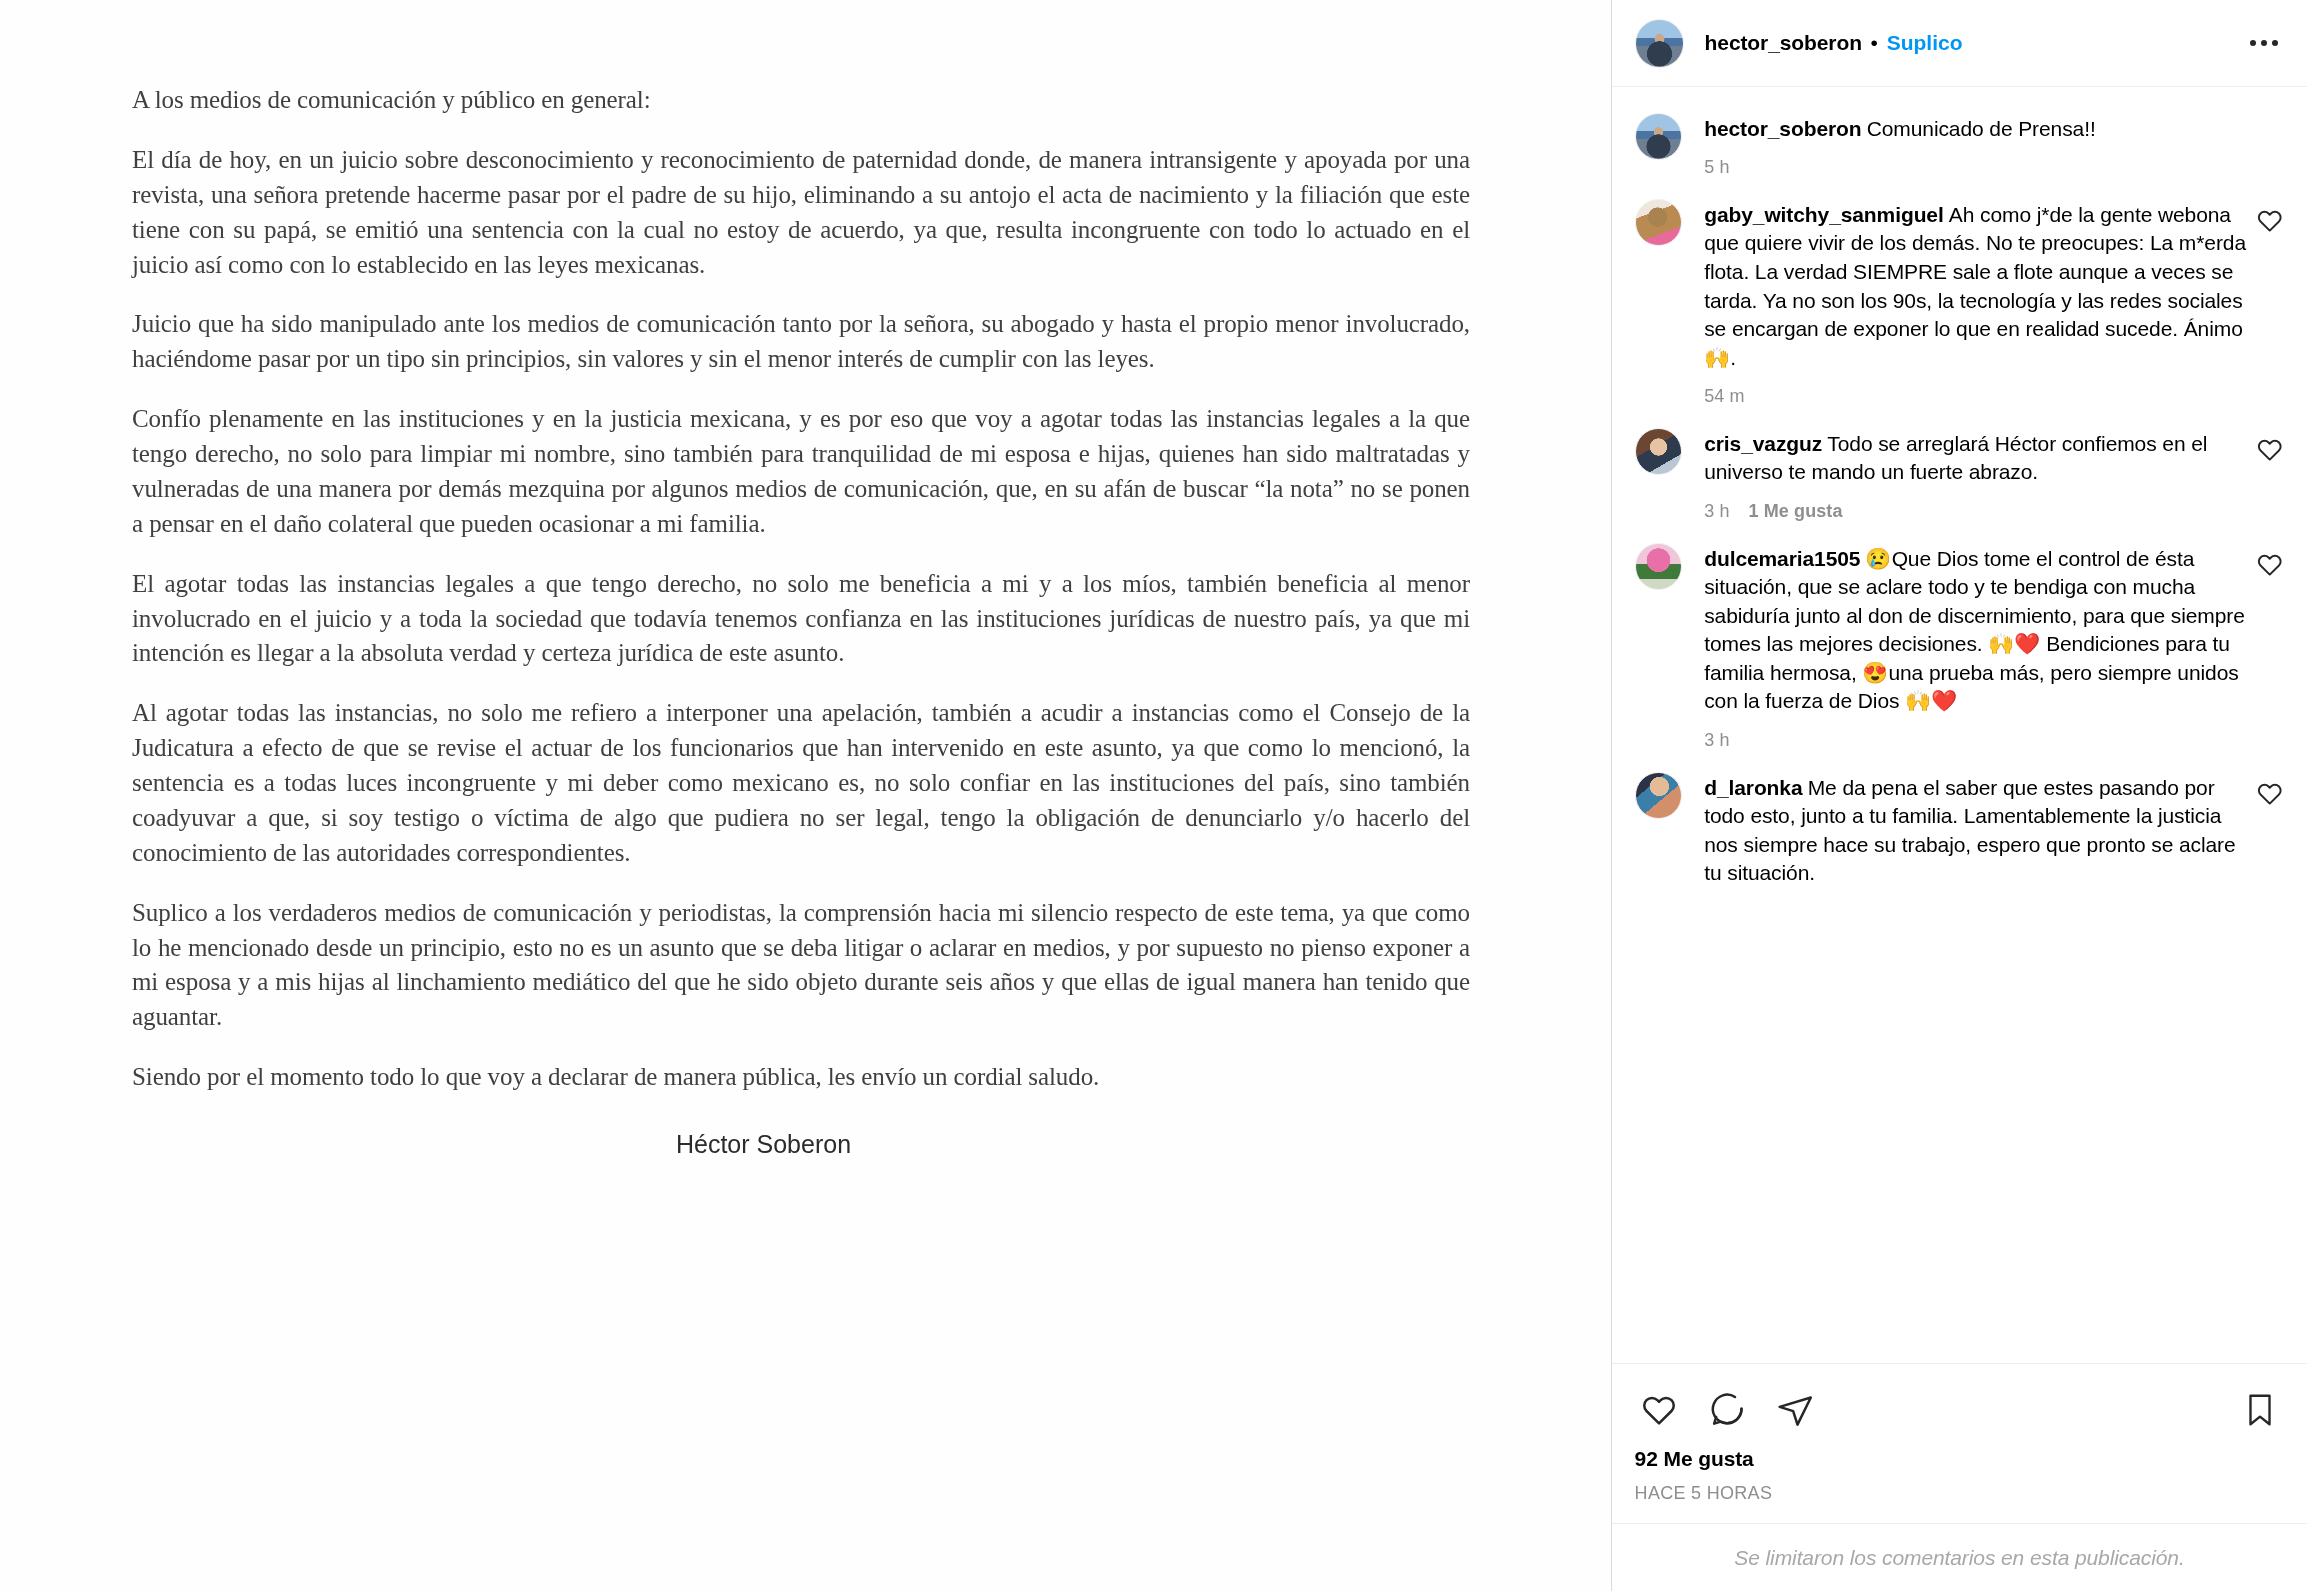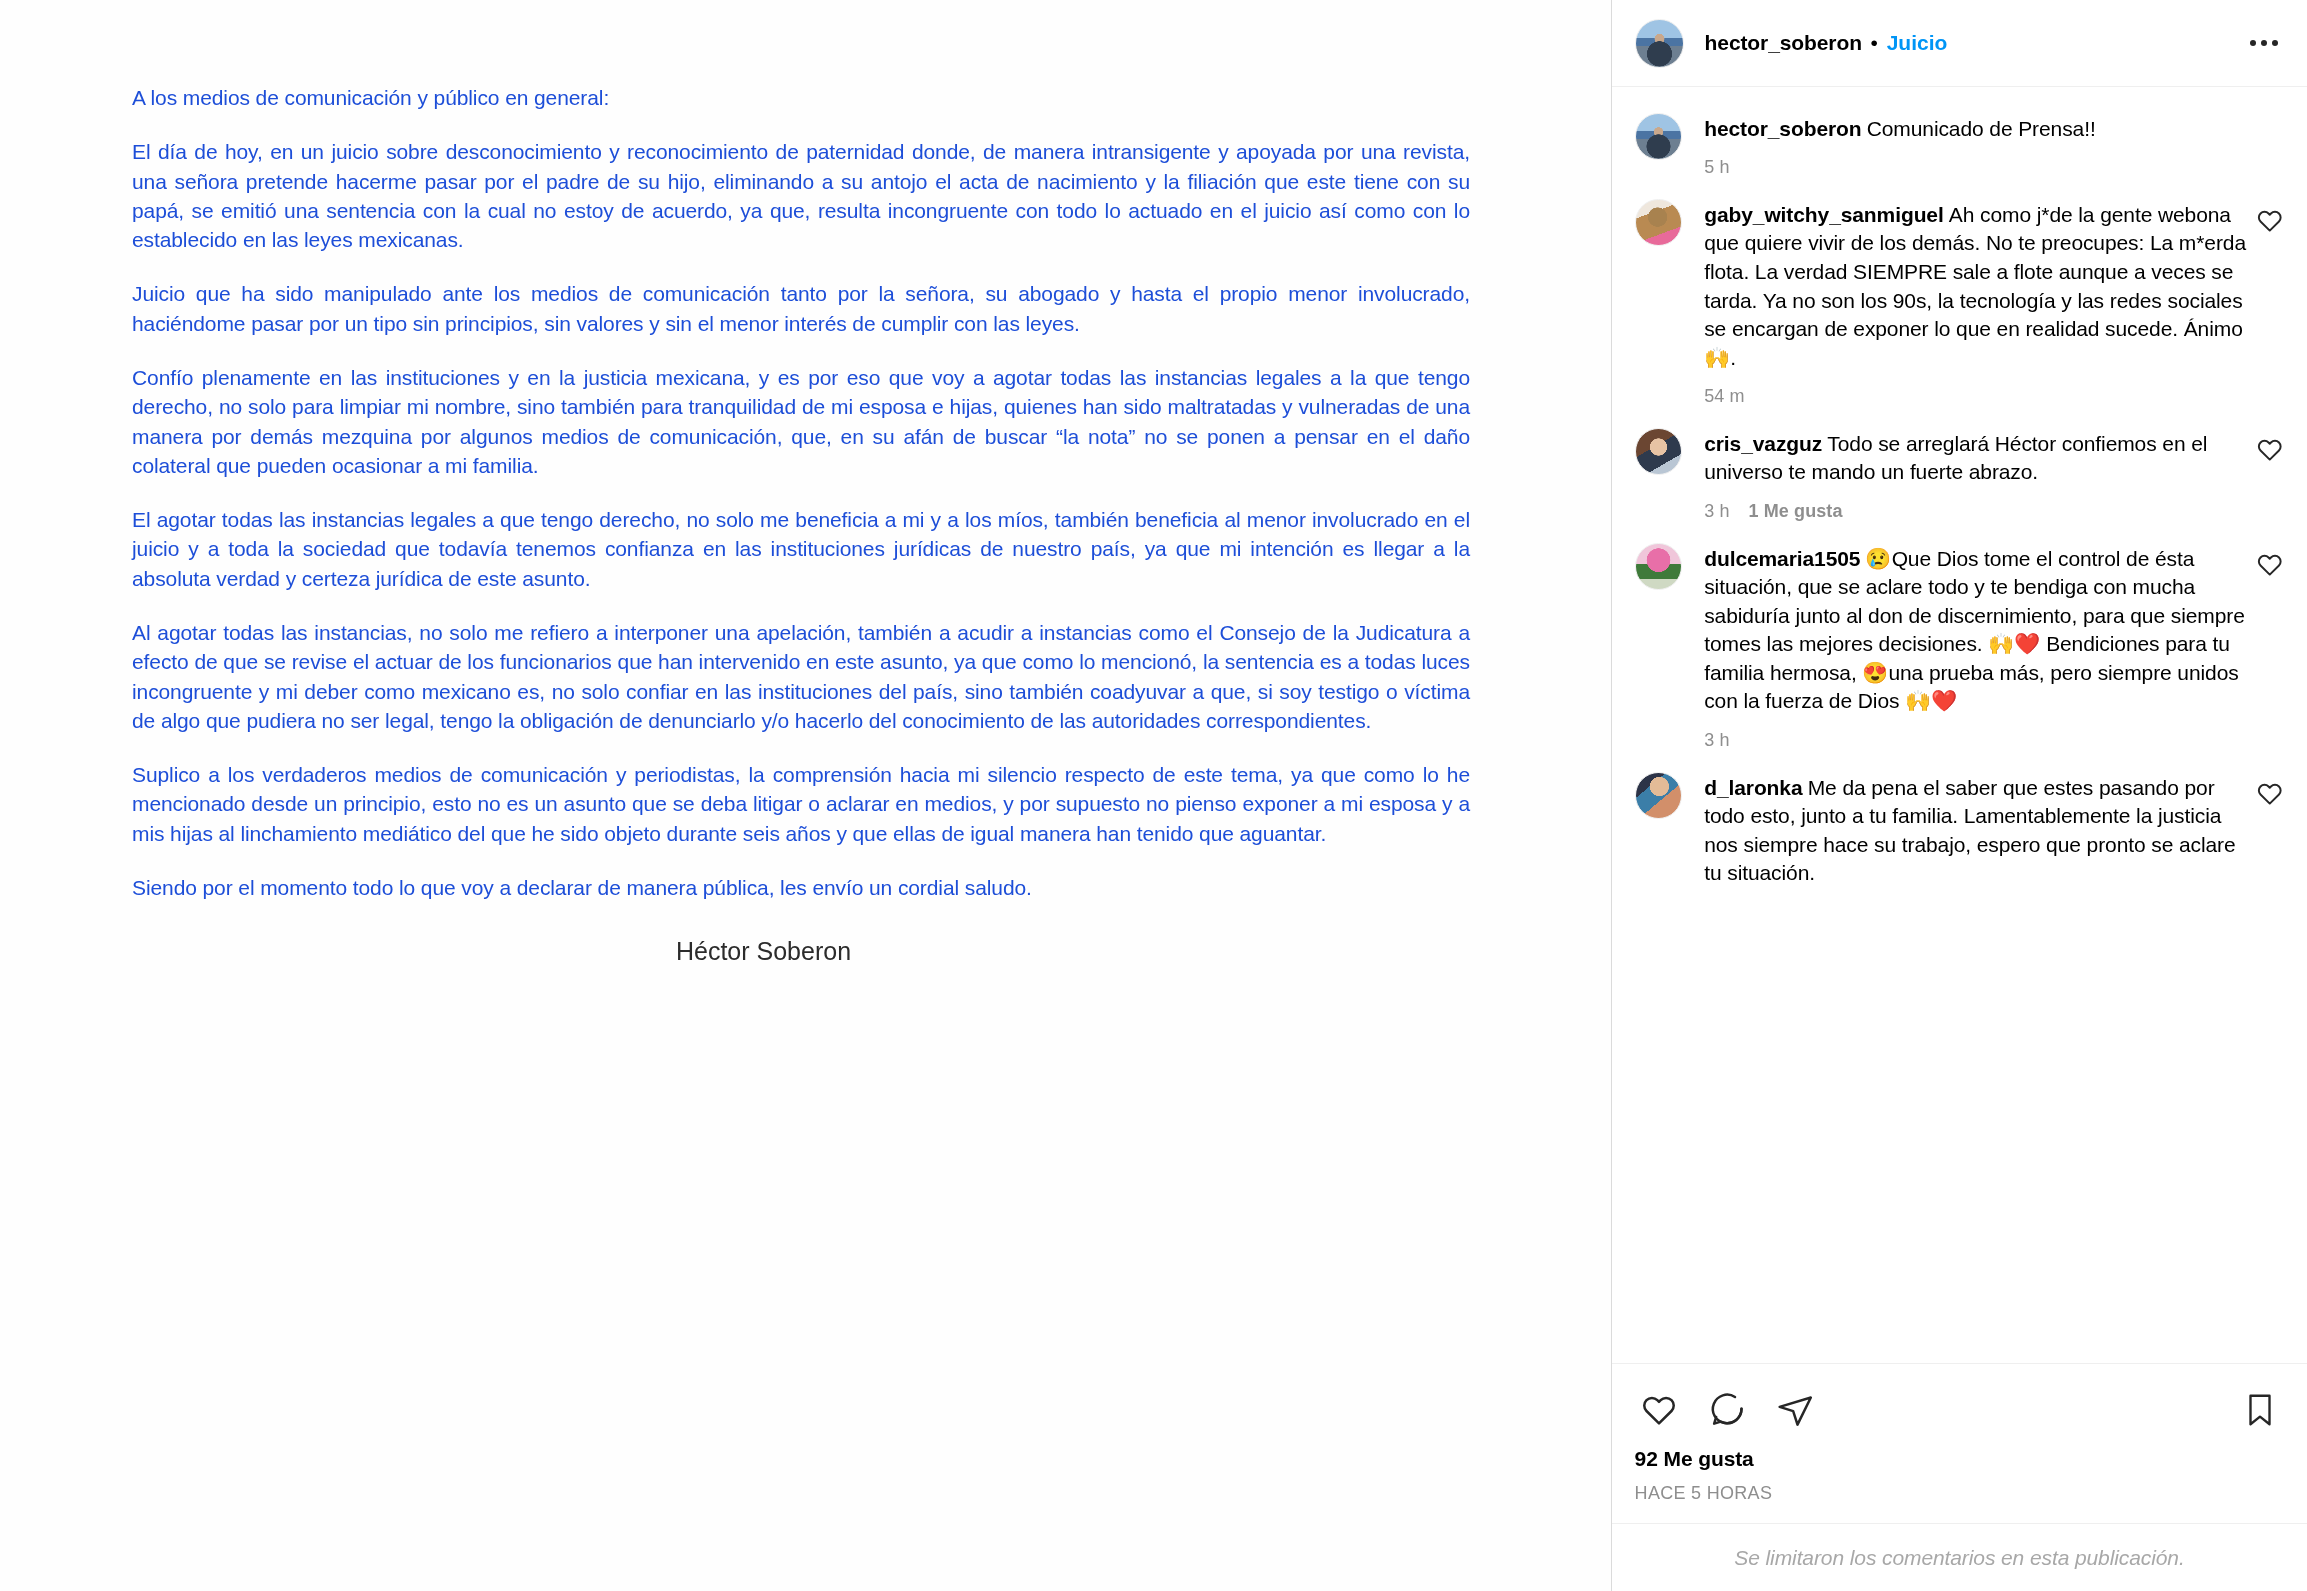--- a/index.html
+++ b/index.html
@@ -33,24 +33,24 @@
     position: absolute;
     left: 0;
     top: 0;
     width: 1611px;
     height: 1591px;
     background: #fefefe;
     padding: 83px 129px 35px 132px;
   }
 
   .doc-body {
-    font-family: Liberation Sans, sans-serif;
-    font-size: 21px;
+    font-family: Liberation Serif, serif;
+    font-size: 25px;
     line-height: 1.395;
-    color: #1d4ed8;
+    color: #404040;
     text-align: justify;
     width: 1338px;
     letter-spacing: -0.1px;
     -webkit-font-smoothing: none;
   }
 
   .doc-body p { margin: 0 0 25px 0; }
   .doc-body p:last-child { margin-bottom: 0; }
 
   .doc-signature {
@@ -293,21 +293,21 @@
     </div>
   </div>
 
   <div class="side-pane">
 
     <div class="post-header">
       <div class="avatar lg ph-hector"></div>
       <div class="header-user">
         <span class="header-username">hector_soberon</span>
         <span class="header-dot">•</span>
-        <span class="follow-link">Juicio</span>
+        <span class="follow-link">Suplico</span>
       </div>
       <div class="more-dots">
         <span></span>
         <span></span>
         <span></span>
       </div>
     </div>
 
     <div class="comments-region">
 

